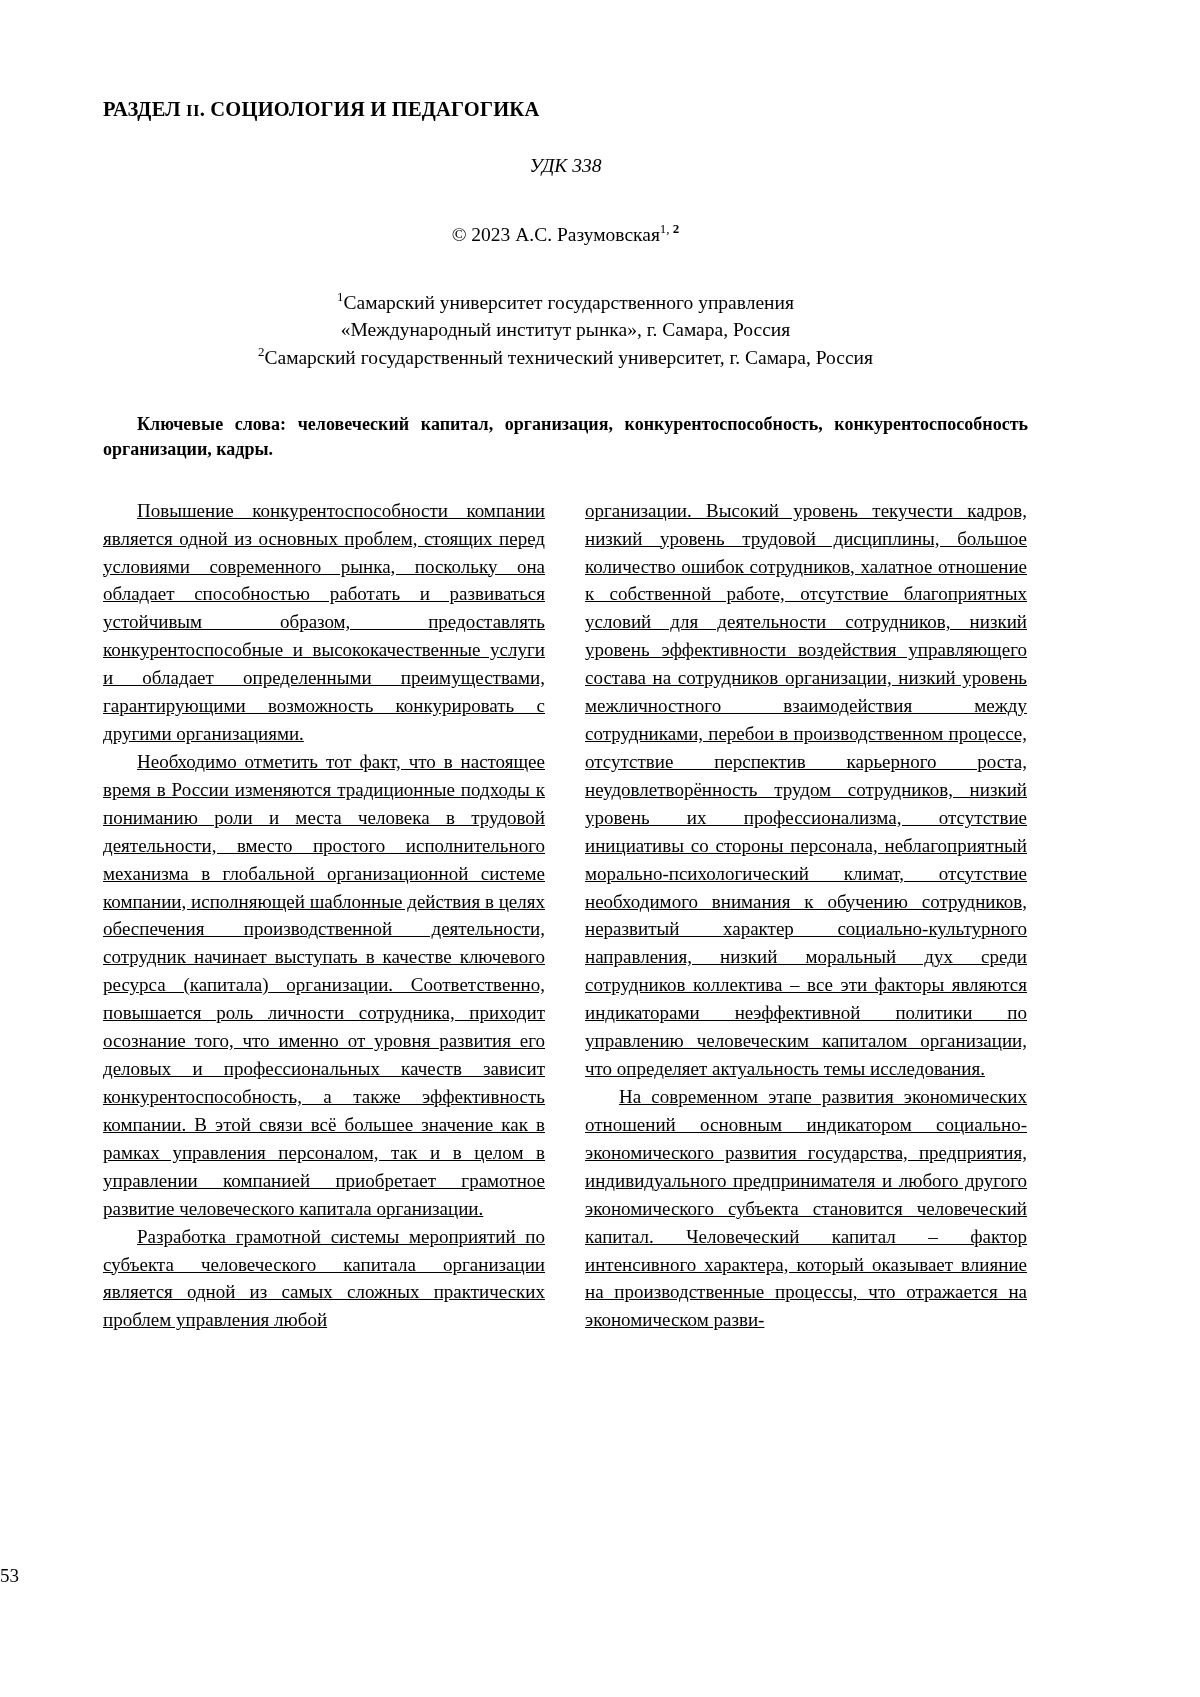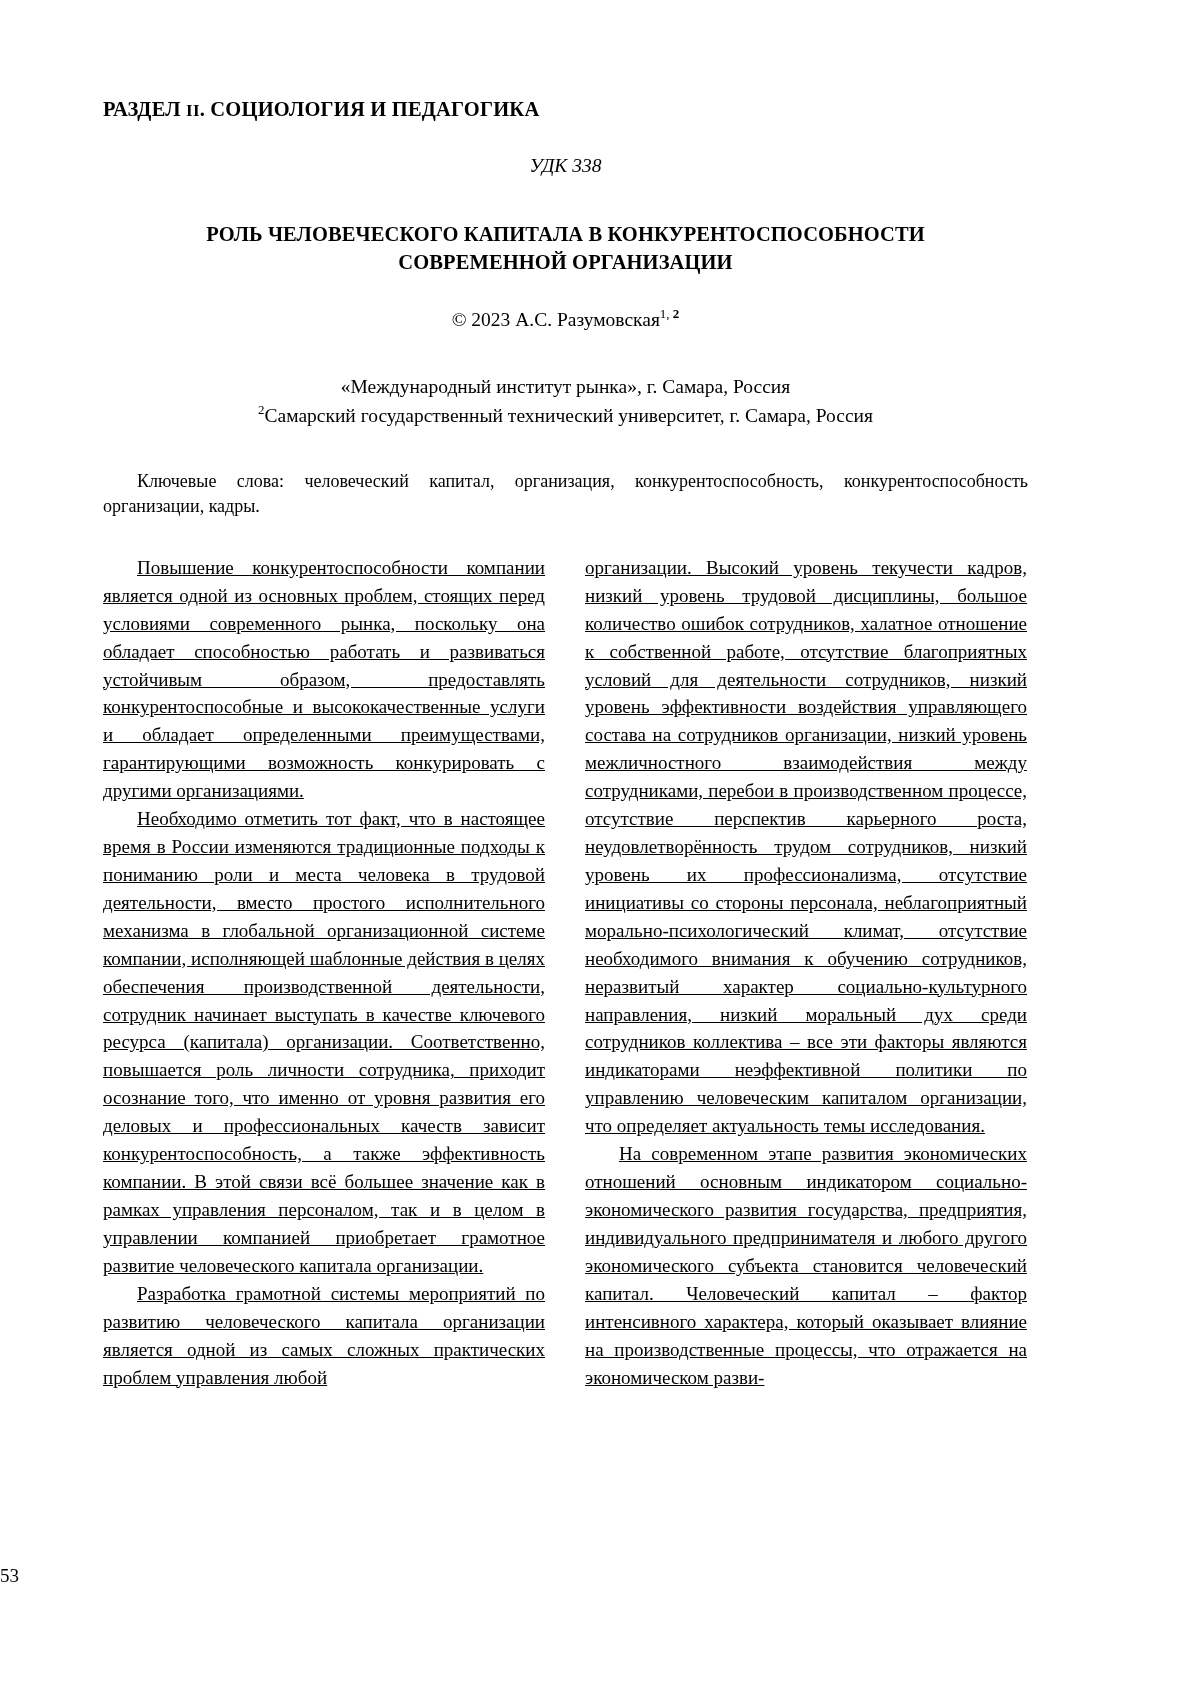--- a/index.html
+++ b/index.html
@@ -81,20 +81,21 @@
   }
   .abstract p {
     margin: 0;
     text-indent: 34px;
   }
   .keywords {
     font-size: 18px;
     line-height: 1.42;
     text-align: justify;
     margin: 0 0 34px 0;
+    font-weight: bold;
   }
   .keywords p {
     margin: 0;
     text-indent: 34px;
   }
   .columns {
     display: flex;
     gap: 40px;
     margin-top: 22px;
   }
@@ -122,39 +123,39 @@
 </head>
 <body>
 
 <div class="page">
   <div class="content">
 
     <div class="section-header"><span>РАЗДЕЛ </span><span class="sm">II</span><span>. СОЦИОЛОГИЯ И ПЕДАГОГИКА</span></div>
 
     <div class="udc">УДК 338</div>
 
-    <div class="title">РОЛЬ ЧЕЛОВЕЧЕСКОГО КАПИТАЛА В КОНКУРЕНТОСПОСОБНОСТИ СОВРЕМЕННОЙ ОРГАНИЗАЦИИ</div>
 
     <div class="authors"><span>© 2023 А.С. Разумовская</span><sup><span>1, </span><b>2</b></sup></div>
 
     <div class="affiliations">
+      <div><sup>1</sup><span>Самарский университет государственного управления</span></div>
       <div><span>«Международный институт рынка», г. Самара, Россия</span></div>
       <div><sup>2</sup><span>Самарский государственный технический университет, г. Самара, Россия</span></div>
     </div>
 
 
     <div class="keywords">
       <p>Ключевые слова: человеческий капитал, организация, конкурентоспособность, конкурентоспособность организации, кадры.</p>
     </div>
 
     <div class="columns">
       <div class="col">
         <p>Повышение конкурентоспособности компании является одной из основных проблем, стоящих перед условиями современного рынка, поскольку она обладает способностью работать и развиваться устойчивым образом, предоставлять конкурентоспособные и высококачественные услуги и обладает определенными преимуществами, гарантирующими возможность конкурировать с другими организациями.</p>
         <p>Необходимо отметить тот факт, что в настоящее время в России изменяются традиционные подходы к пониманию роли и места человека в трудовой деятельности, вместо простого исполнительного механизма в глобальной организационной системе компании, исполняющей шаблонные действия в целях обеспечения производственной деятельности, сотрудник начинает выступать в качестве ключевого ресурса (капитала) организации. Соответственно, повышается роль личности сотрудника, приходит осознание того, что именно от уровня развития его деловых и профессиональных качеств зависит конкурентоспособность, а также эффективность компании. В этой связи всё большее значение как в рамках управления персоналом, так и в целом в управлении компанией приобретает грамотное развитие человеческого капитала организации.</p>
-        <p>Разработка грамотной системы мероприятий по развитию человеческого капитала организации является одной из самых сложных практических проблем управления любой</p>
+        <p>Разработка грамотной системы мероприятий по субъекта человеческого капитала организации является одной из самых сложных практических проблем управления любой</p>
       </div>
       <div class="col">
         <p style="text-indent:0">организации. Высокий уровень текучести кадров, низкий уровень трудовой дисциплины, большое количество ошибок сотрудников, халатное отношение к собственной работе, отсутствие благоприятных условий для деятельности сотрудников, низкий уровень эффективности воздействия управляющего состава на сотрудников организации, низкий уровень межличностного взаимодействия между сотрудниками, перебои в производственном процессе, отсутствие перспектив карьерного роста, неудовлетворённость трудом сотрудников, низкий уровень их профессионализма, отсутствие инициативы со стороны персонала, неблагоприятный морально-психологический климат, отсутствие необходимого внимания к обучению сотрудников, неразвитый характер социально-культурного направления, низкий моральный дух среди сотрудников коллектива – все эти факторы являются индикаторами неэффективной политики по управлению человеческим капиталом организации, что определяет актуальность темы исследования.</p>
         <p>На современном этапе развития экономических отношений основным индикатором социально-экономического развития государства, предприятия, индивидуального предпринимателя и любого другого экономического субъекта становится человеческий капитал. Человеческий капитал – фактор интенсивного характера, который оказывает влияние на производственные процессы, что отражается на экономическом разви-</p>
       </div>
     </div>
 
   </div>
 
   <div class="page-number">53</div>

